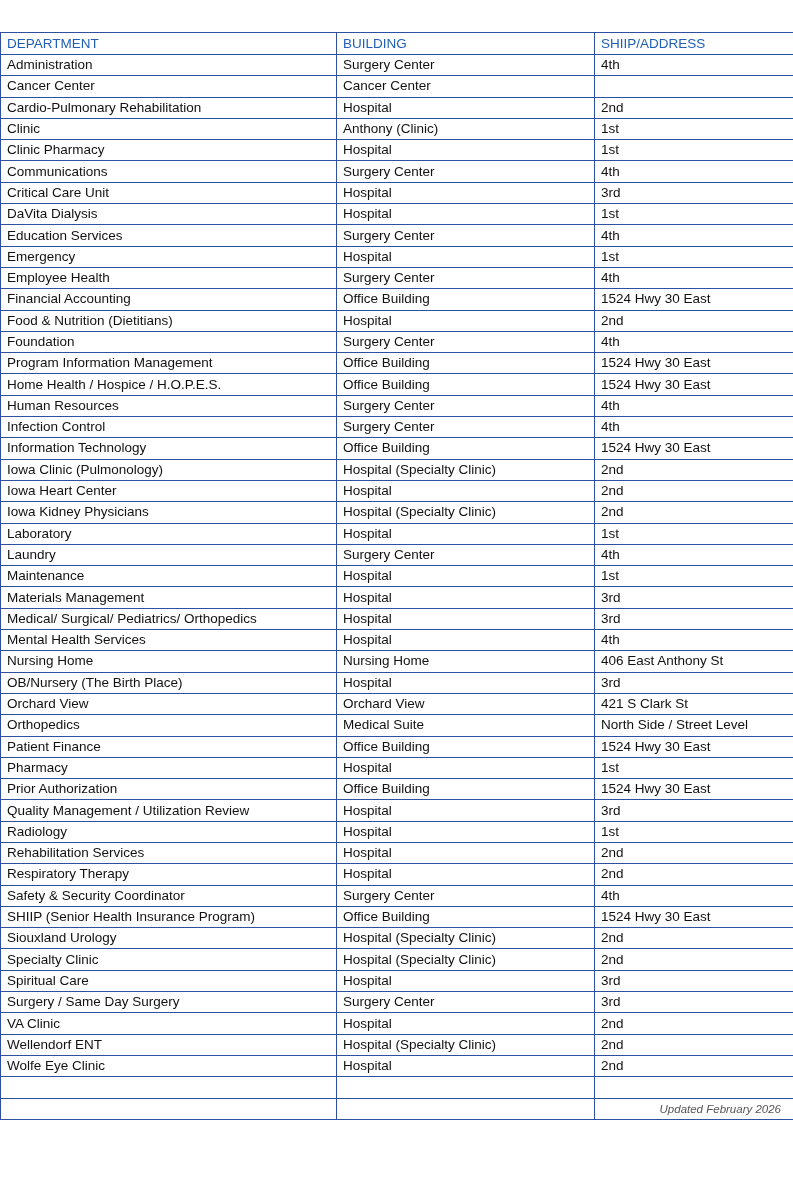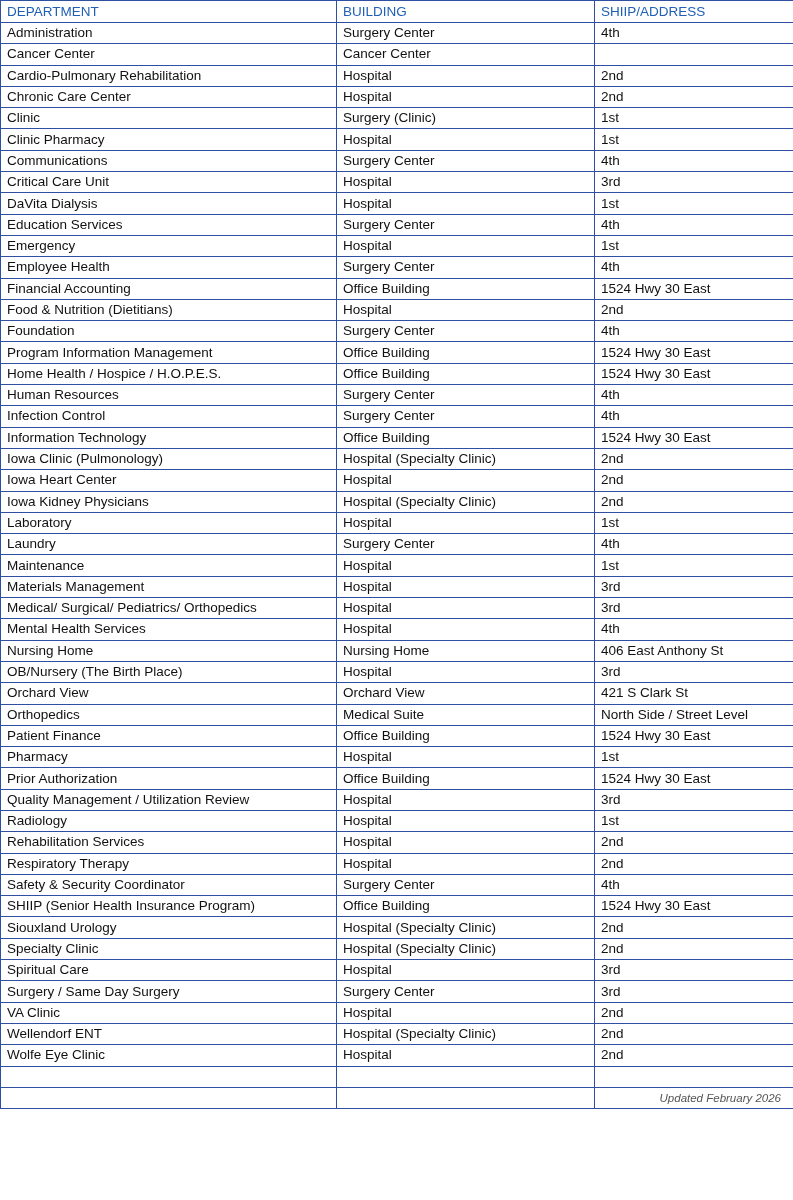--- a/index.html
+++ b/index.html
@@ -4,20 +4,21 @@
 <style>
   html, body { margin: 0; padding: 0; background: #ffffff; }
   body { width: 793px; height: 1200px; overflow: hidden; }
   table {
     border-collapse: collapse;
     width: 793px;
     table-layout: fixed;
     font-family: "Liberation Sans", sans-serif;
     font-size: 13.5px;
     color: #111111;
+    margin-top: 32px;
   }
   col.c1 { width: 336px; }
   col.c2 { width: 258px; }
   col.c3 { width: 199px; }
   td, th {
     border: 1.5px solid #2f4fa0;
     height: 20.3px;
     padding: 0 0 0 6px;
     text-align: left;
     white-space: nowrap;
@@ -65,27 +66,22 @@
         <td>Cancer Center</td>
         <td>Cancer Center</td>
         <td></td>
       </tr>
       <tr>
         <td>Cardio-Pulmonary Rehabilitation</td>
         <td>Hospital</td>
         <td>2nd</td>
       </tr>
       <tr>
-        <td>Chronic Care Center</td>
-        <td>Hospital</td>
-        <td>2nd</td>
-      </tr>
-      <tr>
         <td>Clinic</td>
-        <td>Surgery (Clinic)</td>
+        <td>Anthony (Clinic)</td>
         <td>1st</td>
       </tr>
       <tr>
         <td>Clinic Pharmacy</td>
         <td>Hospital</td>
         <td>1st</td>
       </tr>
       <tr>
         <td>Communications</td>
         <td>Surgery Center</td>

